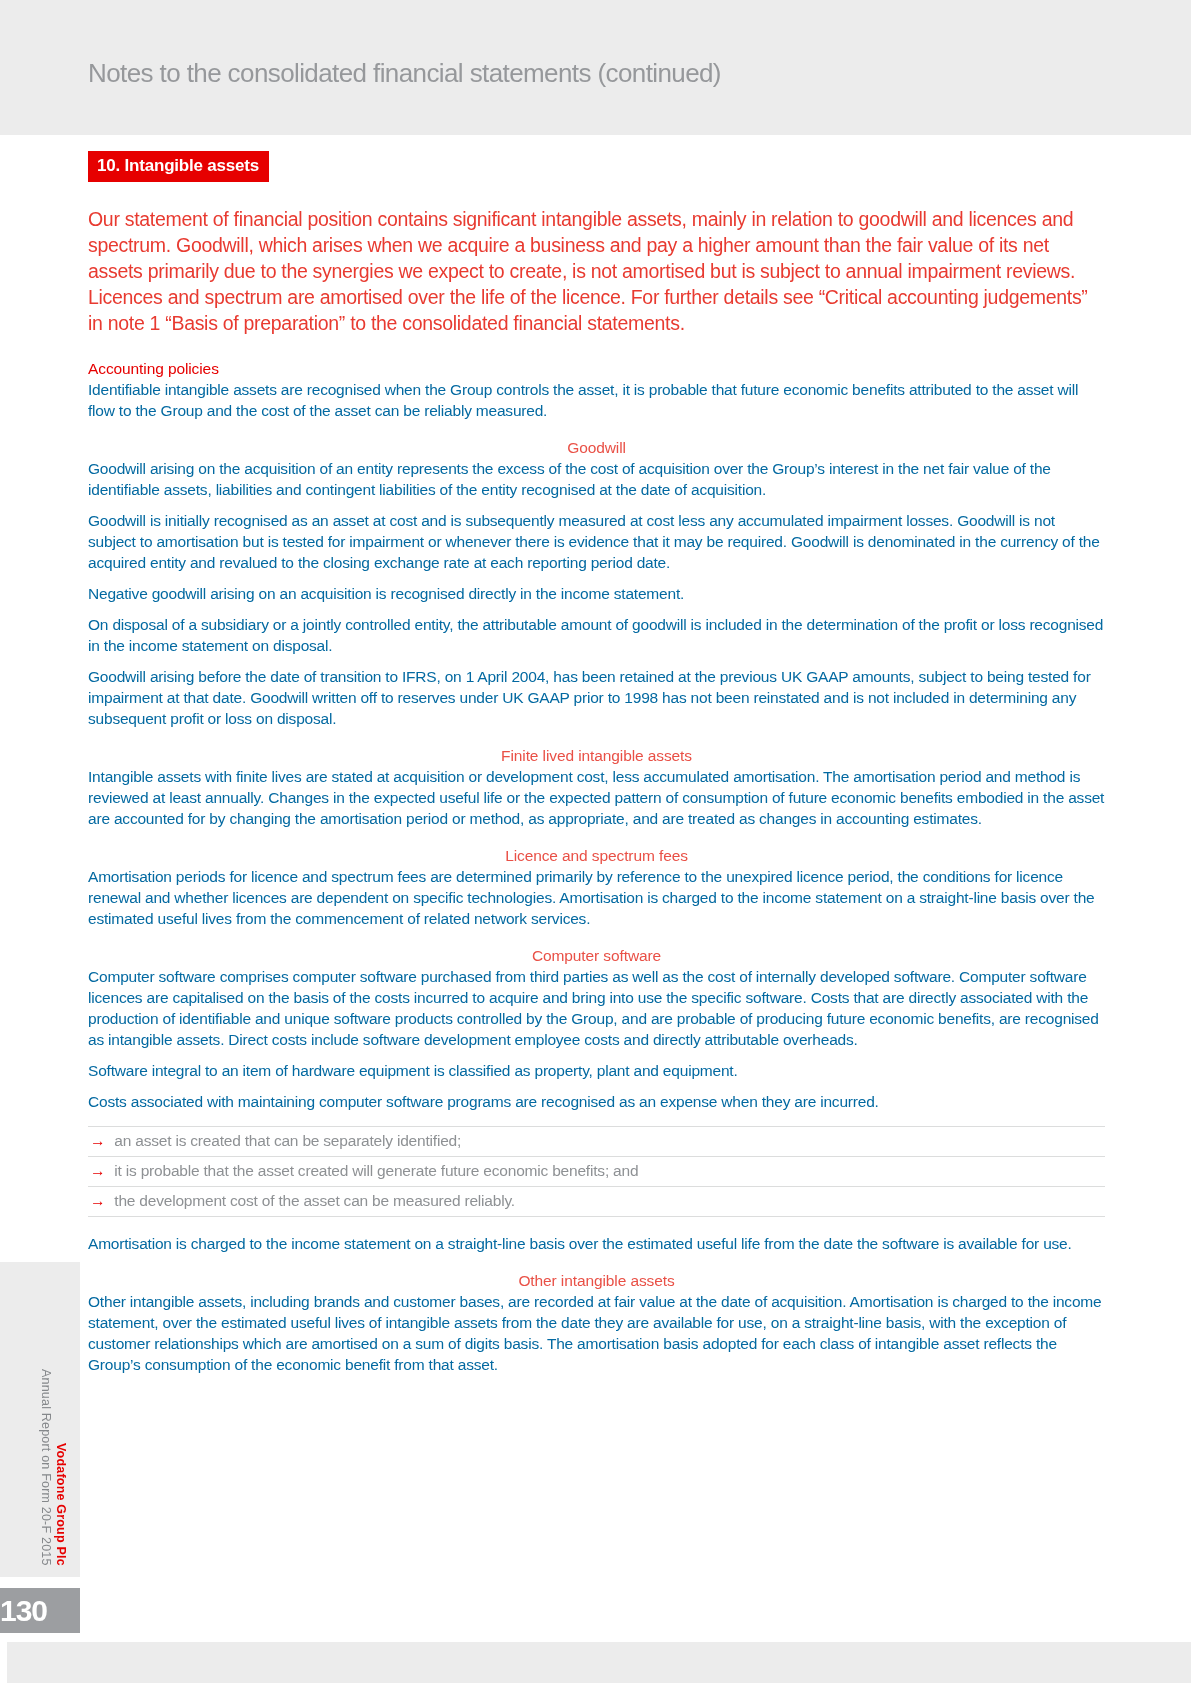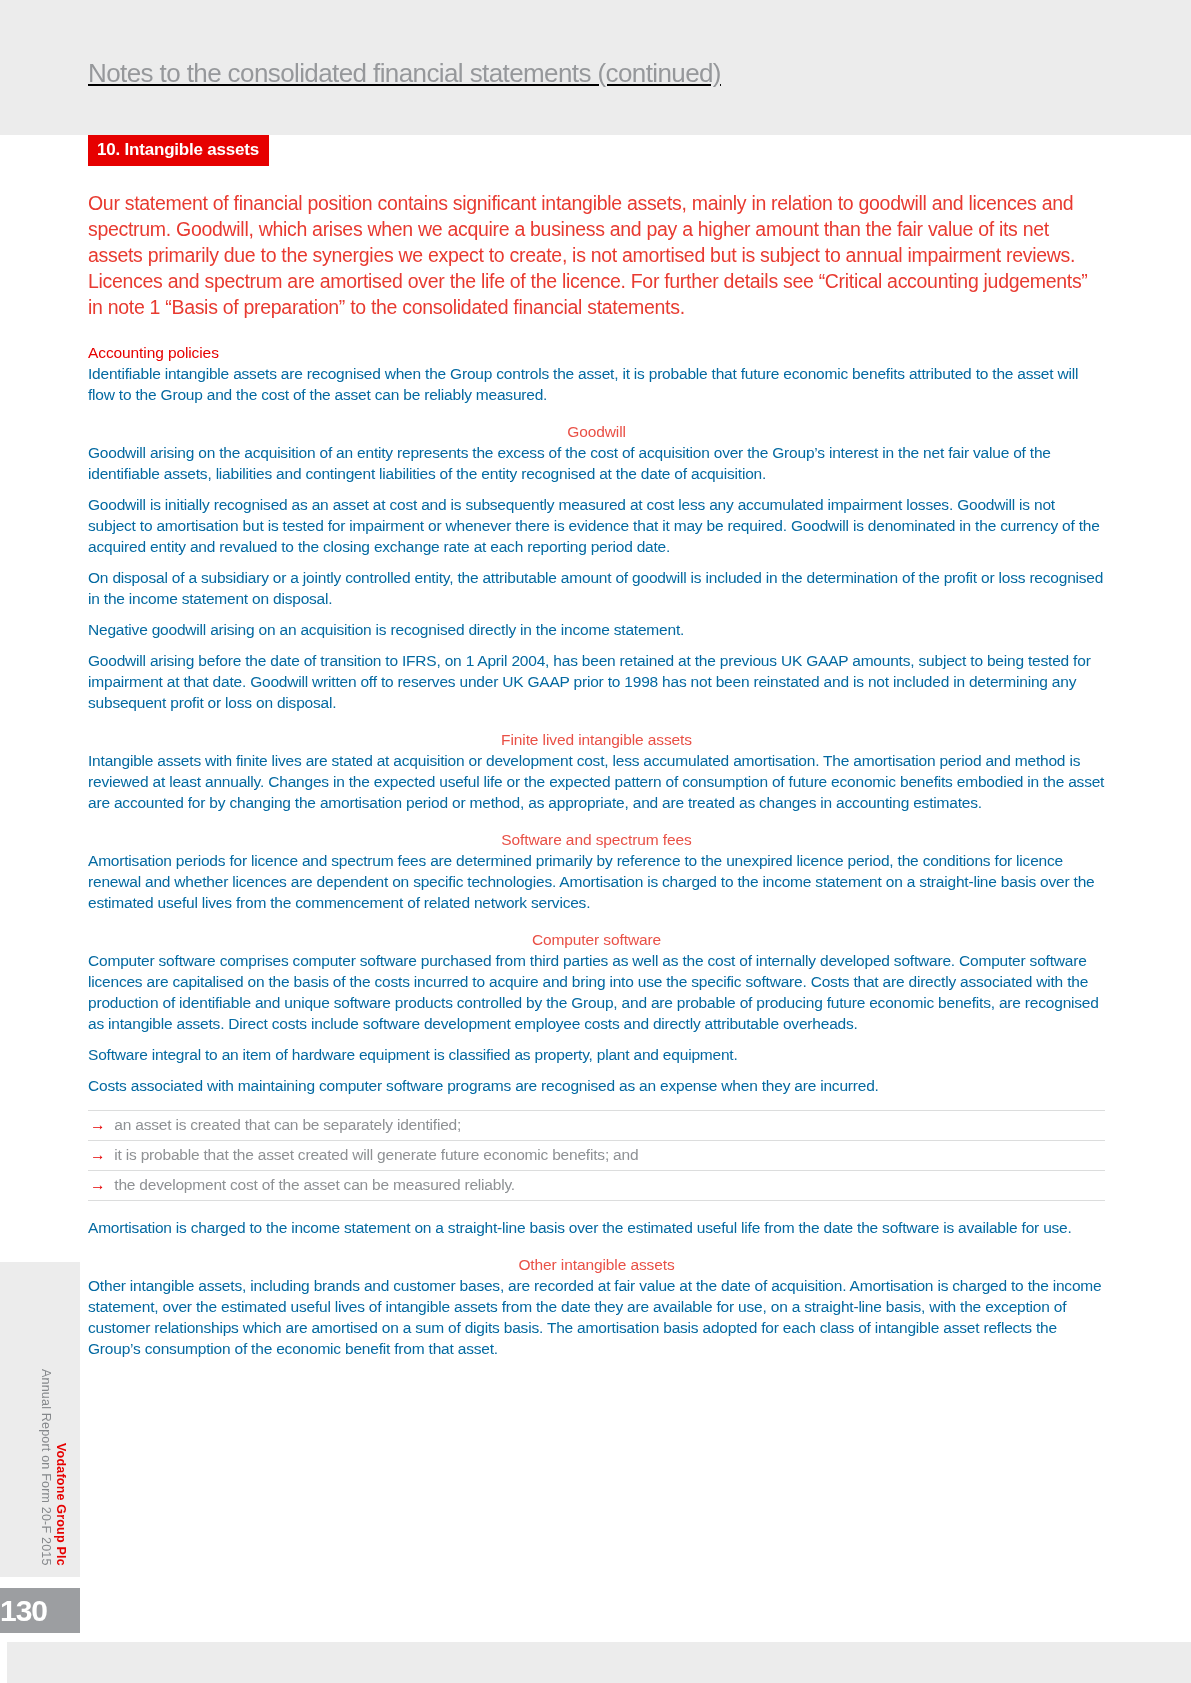--- a/index.html
+++ b/index.html
@@ -11,21 +11,20 @@
     font-family: "Liberation Sans", sans-serif;
     overflow: hidden;
   }
 
   
   .band {
     position: absolute; top: 0; left: 0;
     width: 100%; height: 135px;
     background: #ececec;
     padding: 58px 0 0 88px;
-    text-decoration: underline;
   }
   .page-title {
     margin: 0;
     font-size: 26px;
     font-weight: 400;
     letter-spacing: -0.6px;
     color: #96989b;
   }
 
   
@@ -35,21 +34,21 @@
     width: 1017px;
   }
   .chip {
     display: inline-block;
     background: #e60000;
     color: #ffffff;
     font-size: 17px;
     font-weight: bold;
     letter-spacing: -0.2px;
     padding: 5px 10px 6px 9px;
-    margin-top: 0;
+    margin-top: 16px;
   }
   .intro {
     color: #e83a30;
     font-size: 19.5px;
     line-height: 26px;
     letter-spacing: -0.3px;
     margin: 24px 0 16px 0;
   }
   .h-bold {
     color: #e60000;
@@ -144,28 +143,28 @@
   </div>
 
   <p class="intro">Our statement of financial position contains significant intangible assets, mainly in relation to goodwill and licences and spectrum. Goodwill, which arises when we acquire a business and pay a higher amount than the fair value of its net assets primarily due to the synergies we expect to create, is not amortised but is subject to annual impairment reviews. Licences and spectrum are amortised over the life of the licence. For further details see “Critical accounting judgements” in note 1 “Basis of preparation” to the consolidated financial statements.</p>
 
   <h2 class="h-bold">Accounting policies</h2>
   <p class="body">Identifiable intangible assets are recognised when the Group controls the asset, it is probable that future economic benefits attributed to the asset will flow to the Group and the cost of the asset can be reliably measured.</p>
 
   <h3 class="subhead">Goodwill</h3>
   <p class="body">Goodwill arising on the acquisition of an entity represents the excess of the cost of acquisition over the Group’s interest in the net fair value of the identifiable assets, liabilities and contingent liabilities of the entity recognised at the date of acquisition.</p>
   <p class="body">Goodwill is initially recognised as an asset at cost and is subsequently measured at cost less any accumulated impairment losses. Goodwill is not subject to amortisation but is tested for impairment or whenever there is evidence that it may be required. Goodwill is denominated in the currency of the acquired entity and revalued to the closing exchange rate at each reporting period date.</p>
+  <p class="body">Negative goodwill arising on an acquisition is recognised directly in the income statement.</p>
   <p class="body">On disposal of a subsidiary or a jointly controlled entity, the attributable amount of goodwill is included in the determination of the profit or loss recognised in the income statement on disposal.</p>
-  <p class="body">Negative goodwill arising on an acquisition is recognised directly in the income statement.</p>
   <p class="body">Goodwill arising before the date of transition to IFRS, on 1 April 2004, has been retained at the previous UK GAAP amounts, subject to being tested for impairment at that date. Goodwill written off to reserves under UK GAAP prior to 1998 has not been reinstated and is not included in determining any subsequent profit or loss on disposal.</p>
 
   <h3 class="subhead">Finite lived intangible assets</h3>
   <p class="body">Intangible assets with finite lives are stated at acquisition or development cost, less accumulated amortisation. The amortisation period and method is reviewed at least annually. Changes in the expected useful life or the expected pattern of consumption of future economic benefits embodied in the asset are accounted for by changing the amortisation period or method, as appropriate, and are treated as changes in accounting estimates.</p>
 
-  <h3 class="subhead">Software and spectrum fees</h3>
+  <h3 class="subhead">Licence and spectrum fees</h3>
   <p class="body">Amortisation periods for licence and spectrum fees are determined primarily by reference to the unexpired licence period, the conditions for licence renewal and whether licences are dependent on specific technologies. Amortisation is charged to the income statement on a straight-line basis over the estimated useful lives from the commencement of related network services.</p>
 
   <h3 class="subhead">Computer software</h3>
   <p class="body">Computer software comprises computer software purchased from third parties as well as the cost of internally developed software. Computer software licences are capitalised on the basis of the costs incurred to acquire and bring into use the specific software. Costs that are directly associated with the production of identifiable and unique software products controlled by the Group, and are probable of producing future economic benefits, are recognised as intangible assets. Direct costs include software development employee costs and directly attributable overheads.</p>
   <p class="body">Software integral to an item of hardware equipment is classified as property, plant and equipment.</p>
   <p class="body">Costs associated with maintaining computer software programs are recognised as an expense when they are incurred.</p>
 
   <div class="bullet-list">
     <div class="bullet-row">
       <span class="arrow">→</span>

